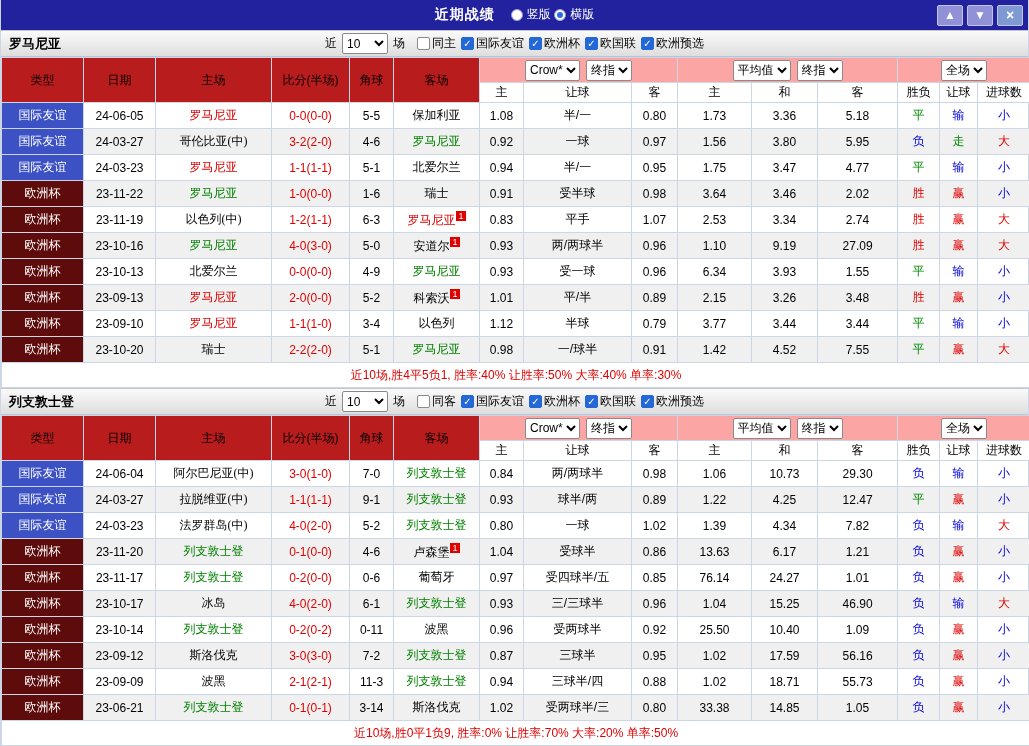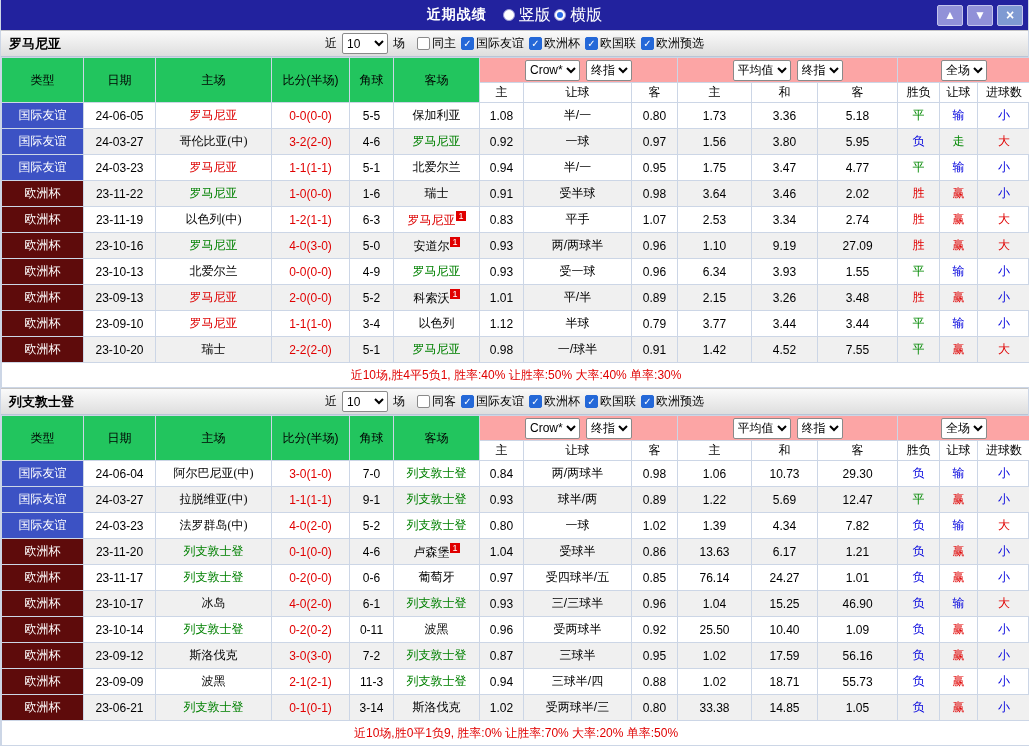--- a/index.html
+++ b/index.html
@@ -13,21 +13,21 @@
   
   .titlebar {
     height:30px; background:#22229e; color:#fff;
     display:flex; align-items:center; position:relative; padding:0 5px;
   }
   .tb-center {
     position:absolute; left:0; right:0; top:0; bottom:0;
     display:flex; align-items:center; justify-content:center; gap:16px;
   }
   .tb-title { font-weight:bold; font-size:14px; letter-spacing:1px; }
-  .radio-label { display:inline-flex; align-items:center; gap:4px; cursor:pointer; font-size:16px; }
+  .radio-label { display:inline-flex; align-items:center; gap:4px; cursor:pointer; font-size:12px; }
   .radio {
     width:12px; height:12px; border-radius:50%; background:#fff;
     border:1px solid #9a9ad8; position:relative; display:inline-block;
   }
   .radio.selected::after {
     content:""; position:absolute; left:2px; top:2px; right:2px; bottom:2px;
     border-radius:50%; background:#2a6de8;
   }
   .tb-right { margin-left:auto; display:flex; gap:4px; position:relative; z-index:2; }
   .tb-btn {
@@ -59,21 +59,21 @@
     border:1px solid #8a8a8a; background:#fff; border-radius:2px;
   }
   select.num { width:46px; }
 
   
   table { border-collapse:collapse; table-layout:fixed; width:1029px; }
   th,td {
     border:1px solid #ccd6e6; text-align:center; padding:0 1px;
     white-space:nowrap; overflow:hidden; font-weight:normal; height:26px;
   }
-  .th-tall { background:#22c55e; }
+  .th-tall { background:#b91c1c; }
   .th-dd { background:#fca5a5; height:25px; }
   .th-dd .ddwrap { display:flex; justify-content:center; align-items:center; gap:6px; }
   .th-small { background:#fff; height:20px; }
   tbody tr:nth-child(even) { background:#f0f0f0; }
   td.type-blue  { background:#3c52c4; color:#fff; }
   td.type-maroon{ background:#5e0b0b; color:#fff; }
   .score { color:#e00000; }
   .t-red { color:#dd0000; }
   .t-green { color:#008000; }
   .t-black { color:#000;font-family:Liberation Serif, serif; }
@@ -487,21 +487,21 @@
       <td class="type-blue">国际友谊</td>
       <td>24-03-27</td>
       <td><span class="t-black">拉脱维亚(中)</span></td>
       <td class="score">1-1(1-1)</td>
       <td>9-1</td>
       <td><span class="t-green">列支敦士登</span></td>
       <td>0.93</td>
       <td>球半/两</td>
       <td>0.89</td>
       <td>1.22</td>
-      <td>5.69</td>
+      <td>4.25</td>
       <td>12.47</td>
       <td class="r-green">平</td>
       <td class="r-red">赢</td>
       <td class="r-blue">小</td>
     </tr>
             <tr>
       <td class="type-blue">国际友谊</td>
       <td>24-03-23</td>
       <td><span class="t-black">法罗群岛(中)</span></td>
       <td class="score">4-0(2-0)</td>

